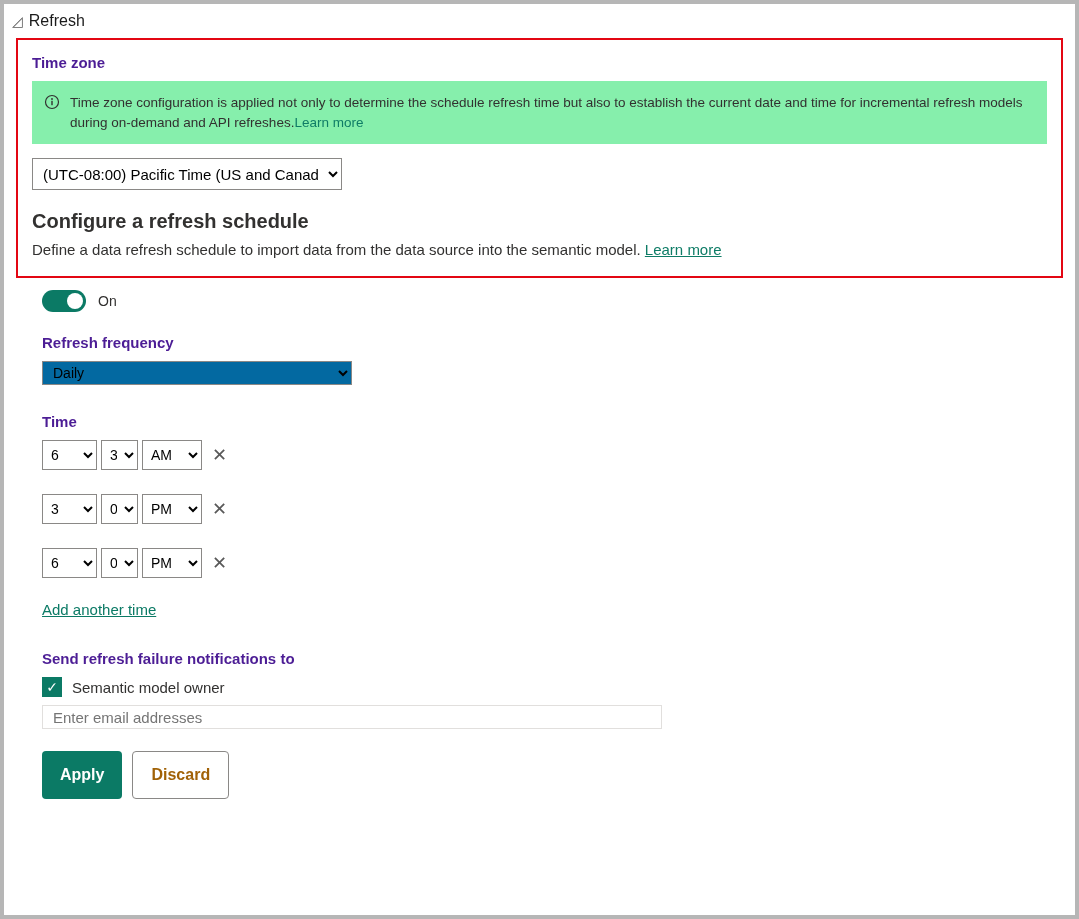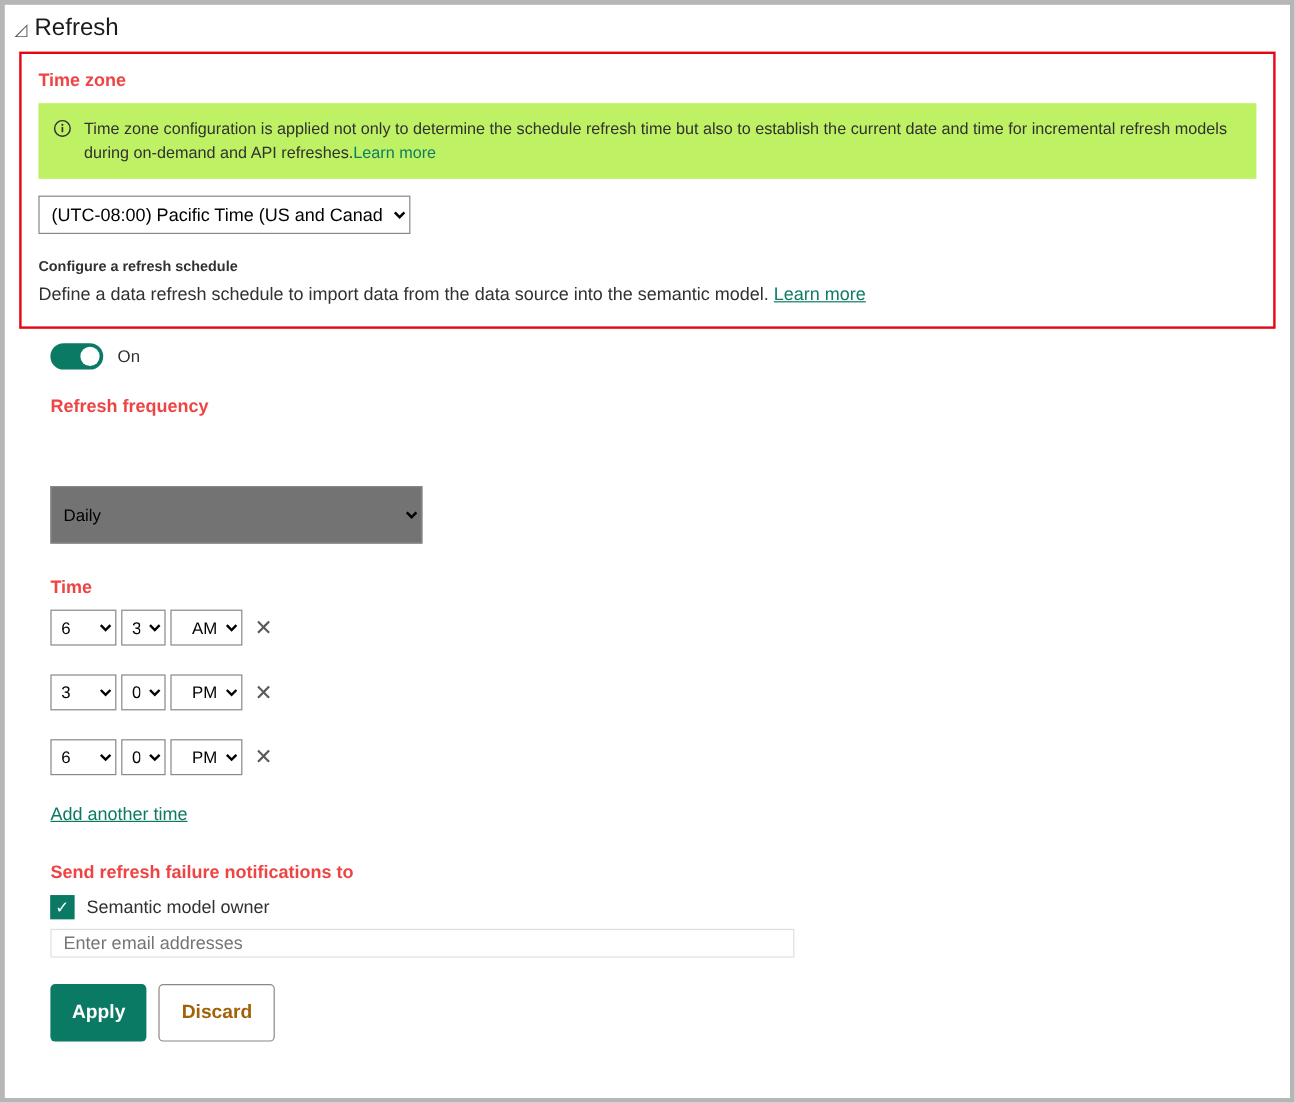--- a/index.html
+++ b/index.html
@@ -22,38 +22,38 @@
       display: flex;
       align-items: center;
       gap: 6px;
       margin: 4px 0 8px 0;
     }
     .expand-icon {
       font-size: 14px;
       color: #595959;
     }
     .section-title {
-      font-size: 20px;
+      font-size: 16px;
       font-weight: 400;
       color: #1b1b1b;
     }
     .highlight-box {
       border: 2px solid #e30613;
       padding: 10px 14px 18px 14px;
       margin: 0 4px 12px 4px;
     }
     .content-pad { padding-left: 30px; padding-right: 10px; }
     .field-label {
       font-size: 15px;
       font-weight: 700;
-      color: #ef4444;
+      color: #4c1d95;
       margin: 4px 0 10px 0;
     }
     .info-banner {
-      background: #bef264;
+      background: #86efac;
       padding: 12px 18px 12px 12px;
       display: flex;
       align-items: flex-start;
       gap: 10px;
       margin-bottom: 14px;
     }
     .info-icon-svg { flex: 0 0 auto; margin-top: 1px; }
     .info-text {
       font-size: 13.5px;
       color: #323130;
@@ -64,47 +64,47 @@
     select.tz-select {
       width: 310px;
       height: 32px;
       font-size: 15px;
       padding: 2px 6px;
       border: 1px solid #8a8886;
       background: #fff;
       margin-bottom: 20px;
     }
     .section-sub {
-      font-size: 12px;
+      font-size: 20px;
       font-weight: 700;
       margin-bottom: 8px;
     }
     .section-desc {
       font-size: 15px;
       color: #323130;
     }
     
     .toggle-row { display: flex; align-items: center; gap: 12px; margin: 8px 0 22px 0; }
     .toggle {
       width: 44px; height: 22px; border-radius: 11px;
       background: #0b7a65; position: relative;
     }
     .toggle::after {
       content: ""; position: absolute; top: 3px; right: 3px;
       width: 16px; height: 16px; border-radius: 50%; background: #fff;
     }
     .freq-select {
-      width: 310px; height: 48px; font-size: 14px; padding: 2px 6px;
-      border: 1px solid #8a8886; background: #737373; margin-top: 48px;
+      width: 310px; height: 24px; font-size: 14px; padding: 2px 6px;
+      border: 1px solid #8a8886; background: #0369a1;
     }
     .time-row { display: flex; align-items: center; gap: 4px; margin-bottom: 24px; }
     .time-select { height: 30px; border: 1px solid #8a8886; background: #fff; font-size: 14px; padding: 2px 4px; }
     .time-select.hr { width: 55px; }
     .time-select.mn { width: 37px; }
-    .time-select.ap { width: 60px; text-align: right; }
+    .time-select.ap { width: 60px; }
     .remove-x { font-size: 18px; color: #595959; margin-left: 6px; cursor: pointer; }
     .add-time { color: #0b7a65; text-decoration: underline; font-size: 15px; display: inline-block; margin-top: -4px; margin-bottom: 28px; }
     
     .cb-row { display: flex; align-items: center; gap: 10px; margin: 6px 0; font-size: 15px; }
     .cb {
       width: 20px; height: 20px; border: 2px solid #666; display: inline-flex; align-items: center; justify-content: center;
     }
     .cb.checked { background: #0b7a65; border-color: #0b7a65; color: #fff; font-size: 14px; }
     .email-input {
       width: 620px; height: 24px; border: 1px solid #e1dfdd; background: #fff;

